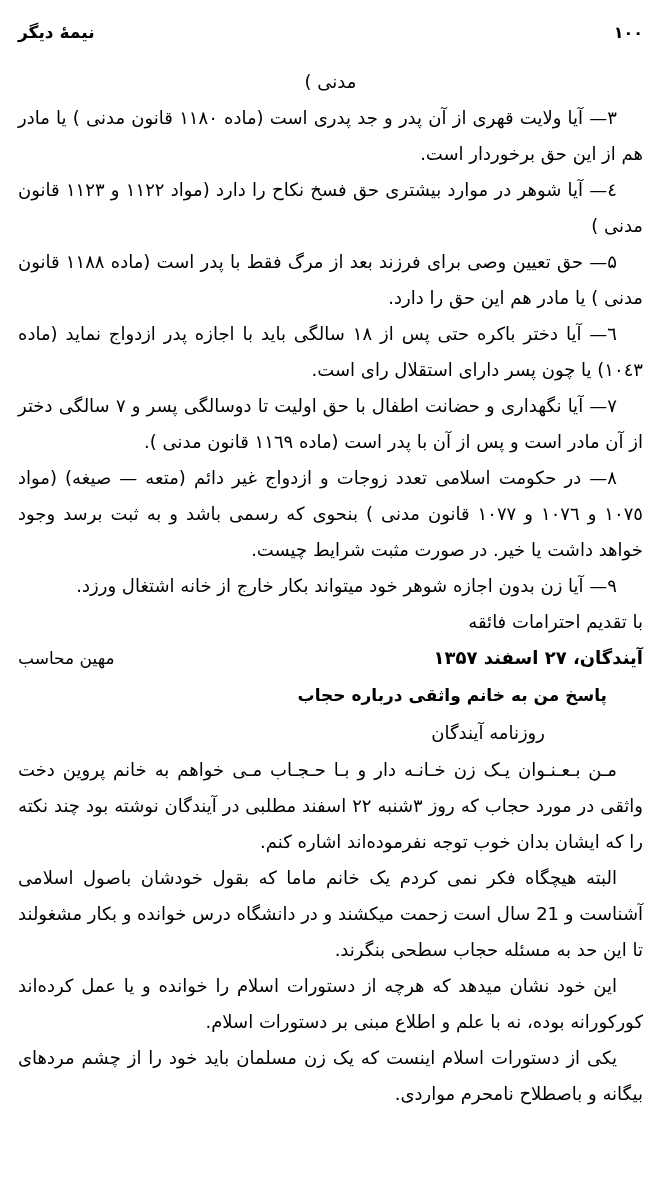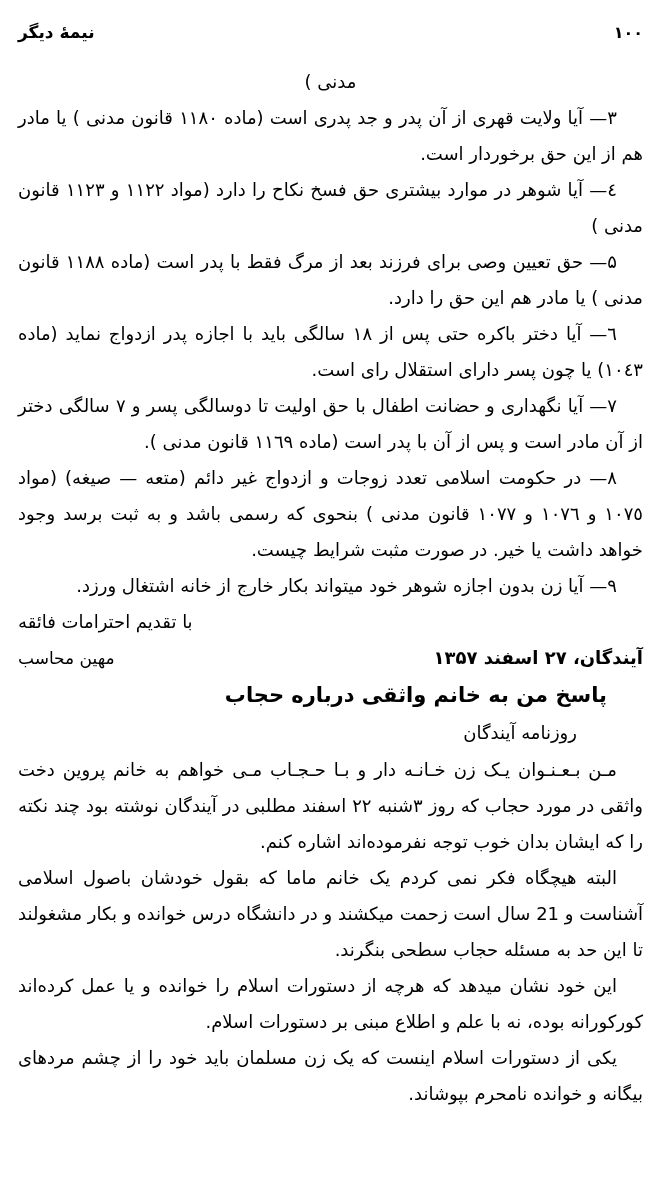--- a/index.html
+++ b/index.html
@@ -45,44 +45,44 @@
     text-indent: 0;
   }
   .q, .para {
     text-align: justify;
     text-indent: 26px; 
   }
   .b {
     font-weight: normal;
   }
   .closing {
-    text-align: left;
+    text-align: right;
   }
   .byline-row {
     display: flex;
     justify-content: space-between;
     align-items: baseline;
     line-height: 36px;
   }
   .source-date {
     font-weight: bold;
     font-size: 18px;
     margin-left: 47px;
   }
   .signature {
     font-size: 17px;
   }
   .article-title {
     font-weight: bold;
-    font-size: 21px;
+    font-size: 17px;
     margin: 0 36px 0 0;
     line-height: 38px;
   }
   .body-text .addressee {
-    margin: 0 66px 0 0;
+    margin: 0 98px 0 0;
     line-height: 38px;
     text-indent: 0;
     text-align: right;
   }
 </style>
 </head>
 <body>
 
 <div class="page">
 
@@ -110,16 +110,16 @@
       <span class="signature">مهین محاسب</span>
     </div>
 
     <h2 class="article-title">پاسخ من به خانم واثقی درباره حجاب</h2>
 
     <p class="addressee">روزنامه آیندگان</p>
 
     <p class="para">مـن بـعـنـوان یـک زن خـانـه دار و بـا حـجـاب مـی خواهم به خانم پروین دخت واثقی در مورد حجاب که روز ۳شنبه ۲۲ اسفند مطلبی در آیندگان نوشته بود چند نکته را که ایشان بدان خوب توجه نفرموده‌اند اشاره کنم.</p>
     <p class="para">البته هیچگاه فکر نمی کردم یک خانم ماما که بقول خودشان باصول اسلامی آشناست و 21 سال است زحمت میکشند و در دانشگاه درس خوانده و بکار مشغولند تا این حد به مسئله حجاب سطحی بنگرند.</p>
     <p class="para">این خود نشان میدهد که هرچه از دستورات اسلام را خوانده و یا عمل کرده‌اند کورکورانه بوده، نه با علم و اطلاع مبنی بر دستورات اسلام.</p>
-    <p class="para">یکی از دستورات اسلام اینست که یک زن مسلمان باید خود را از چشم مردهای بیگانه و خوانده نامحرم بپوشاند.</p>
+    <p class="para">یکی از دستورات اسلام اینست که یک زن مسلمان باید خود را از چشم مردهای بیگانه و باصطلاح نامحرم مواردی.</p>
 
   </main>
 </div>
 
 </body></html>

